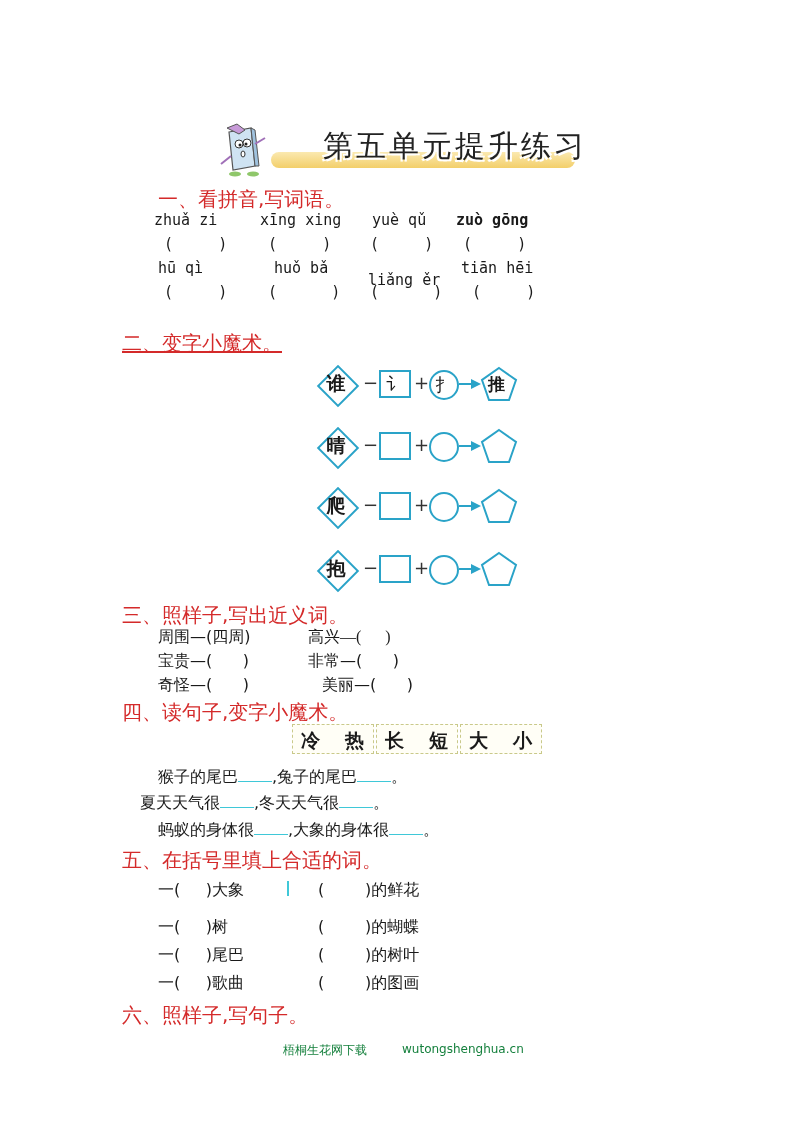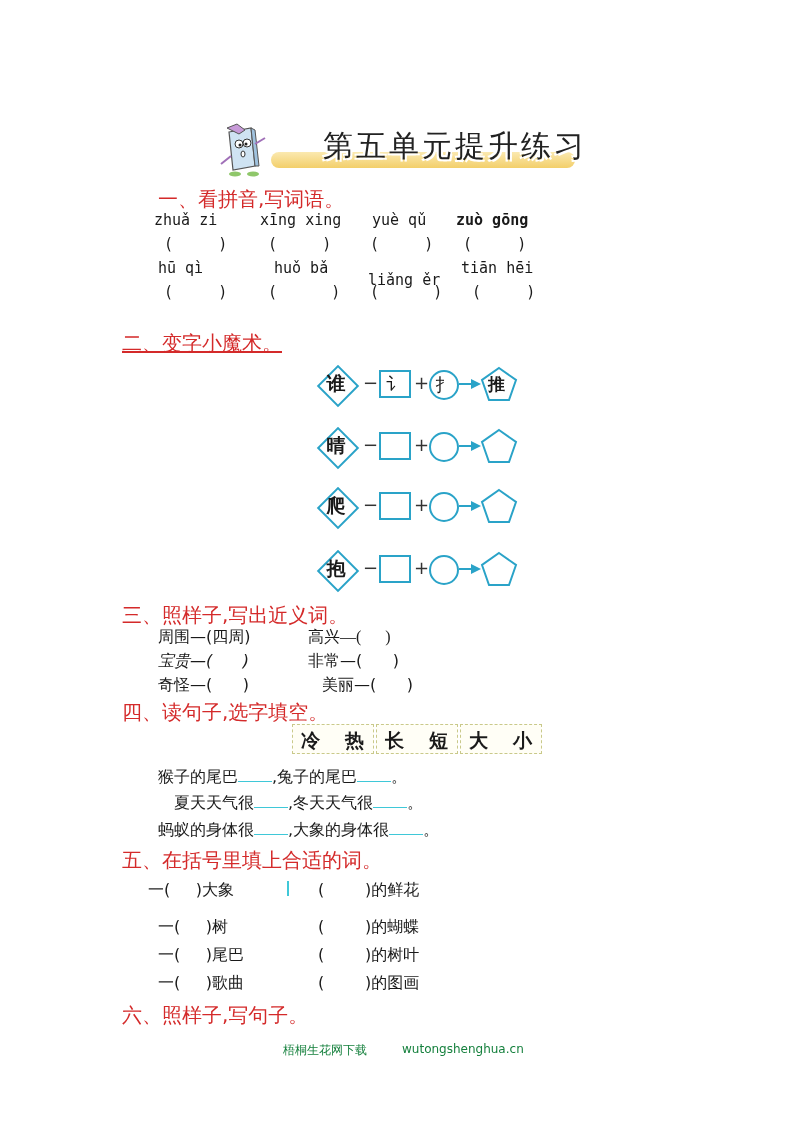--- a/index.html
+++ b/index.html
@@ -138,48 +138,48 @@
       <polygon points="12,1 22,6 12,11" fill="#2aa3c8"></polygon>
     </svg>
   <svg class="abs" style="left:164px;top:2px;" width="38" height="36">
       <polygon points="19,2 36,14 29,34 9,34 2,14" fill="#fff" stroke="#2aa3c8" stroke-width="2"></polygon>
     </svg>
   <div class="abs pent-char" style="left:172px;top:9px;"></div>
 </div>
 
 <div class="abs section-title" style="left:122px;top:602px;">三、照样子,写出近义词。</div>
 <div class="abs txt" style="left:158px;top:627px;">周围—(四周)</div>
-<div class="abs txt" style="left:158px;top:651px;font-style:italic;">宝贵—(      )</div>
+<div class="abs txt" style="left:158px;top:651px;">宝贵—(      )</div>
 <div class="abs txt" style="left:158px;top:675px;">奇怪—(      )</div>
 <div class="abs txt" style="left:308px;top:627px;font-family:Liberation Serif, serif;">高兴—(      )</div>
 <div class="abs txt" style="left:308px;top:651px;">非常—(      )</div>
 <div class="abs txt" style="left:322px;top:675px;">美丽—(      )</div>
 
-<div class="abs section-title" style="left:122px;top:699px;">四、读句子,选字填空。</div>
+<div class="abs section-title" style="left:122px;top:699px;">四、读句子,变字小魔术。</div>
 <div class="abs chip-row">
   <div class="chip" style="left:0;">
     <span style="left:8px;">冷</span>
     <span style="left:52px;">热</span>
   </div>
   <div class="chip" style="left:84px;">
     <span style="left:8px;">长</span>
     <span style="left:52px;">短</span>
   </div>
   <div class="chip" style="left:168px;">
     <span style="left:8px;">大</span>
     <span style="left:52px;">小</span>
   </div>
 </div>
 
 <div class="abs txt" style="left:158px;top:767px;"><span>猴子的尾巴</span><span class="blank"></span><span>,兔子的尾巴</span><span class="blank"></span><span>。</span></div>
-<div class="abs txt" style="left:174px;top:793px;text-align:center;"><span>夏天天气很</span><span class="blank"></span><span>,冬天天气很</span><span class="blank"></span><span>。</span></div>
+<div class="abs txt" style="left:140px;top:793px;text-align:center;"><span>夏天天气很</span><span class="blank"></span><span>,冬天天气很</span><span class="blank"></span><span>。</span></div>
 <div class="abs txt" style="left:158px;top:820px;"><span>蚂蚁的身体很</span><span class="blank"></span><span>,大象的身体很</span><span class="blank"></span><span>。</span></div>
 
 <div class="abs section-title" style="left:122px;top:847px;">五、在括号里填上合适的词。</div>
-<div class="abs txt" style="left:148px;top:880px;">一(     )大象</div>
+<div class="abs txt" style="left:158px;top:880px;">一(     )大象</div>
 <div class="abs txt" style="left:158px;top:917px;">一(     )树</div>
 <div class="abs txt" style="left:158px;top:945px;">一(     )尾巴</div>
 <div class="abs txt" style="left:158px;top:973px;">一(     )歌曲</div>
 <div class="abs" style="left:287px;top:881px;width:1.5px;height:15px;background:#3fc8d8;"></div>
 <div class="abs txt" style="left:318px;top:880px;">(        )的鲜花</div>
 <div class="abs txt" style="left:318px;top:917px;">(        )的蝴蝶</div>
 <div class="abs txt" style="left:318px;top:945px;">(        )的树叶</div>
 <div class="abs txt" style="left:318px;top:973px;">(        )的图画</div>
 
 <div class="abs section-title" style="left:122px;top:1002px;">六、照样子,写句子。</div>

